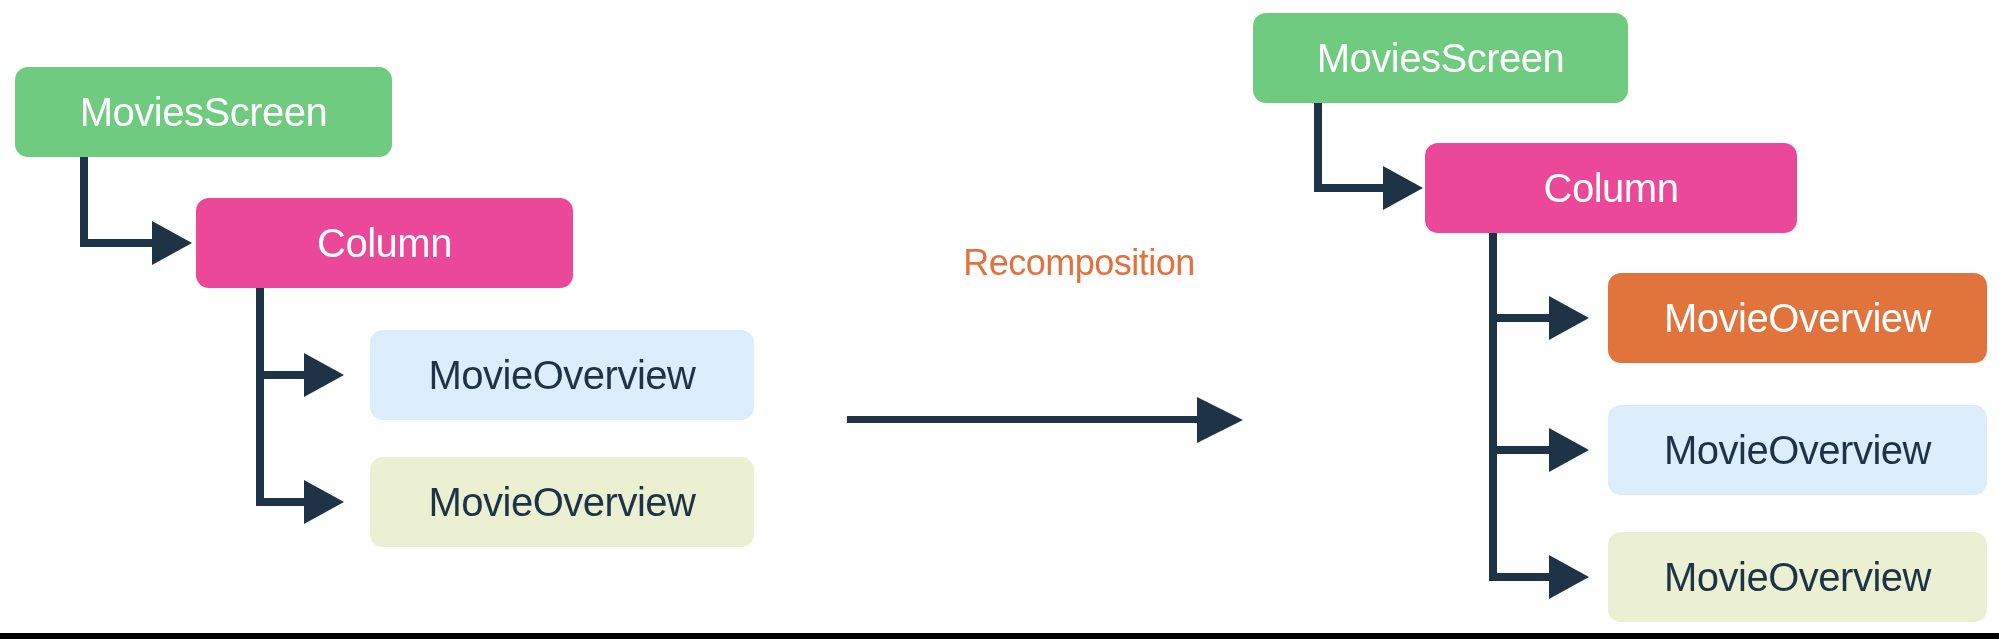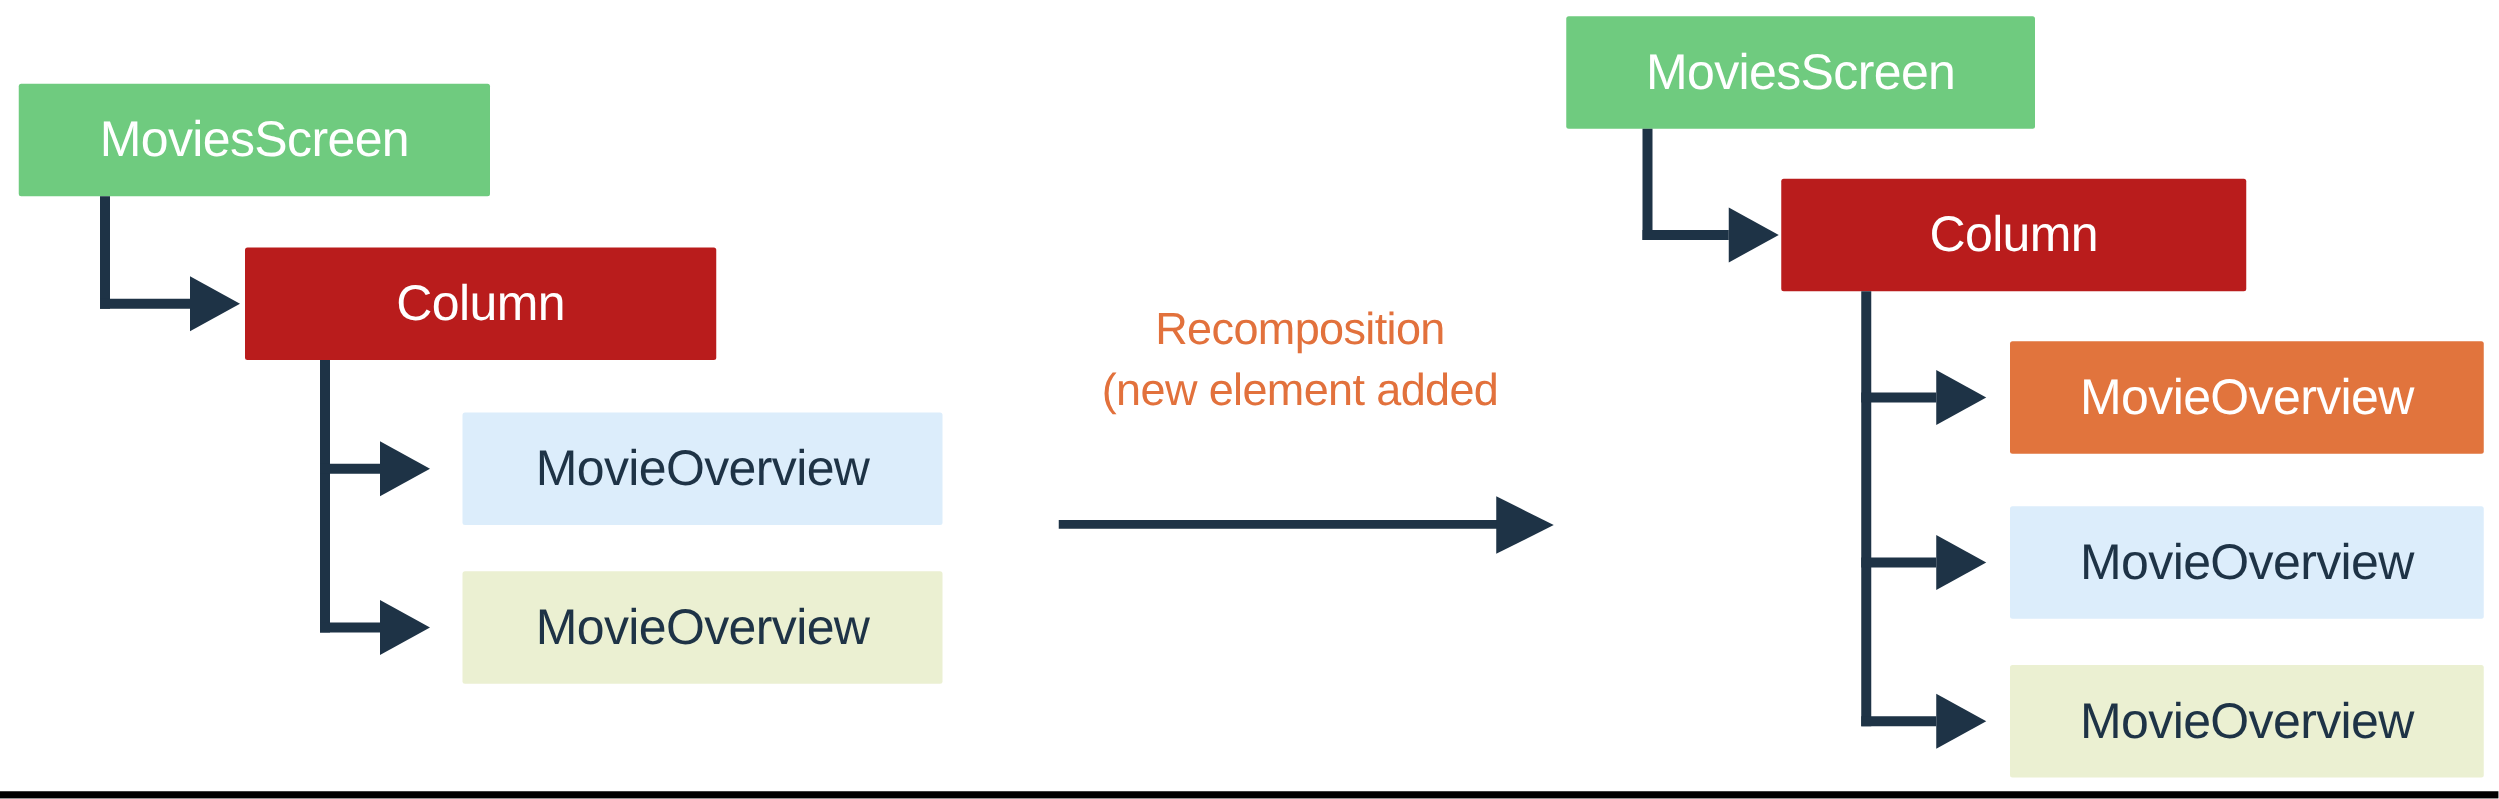--- a/index.html
+++ b/index.html
@@ -6,45 +6,45 @@
   .canvas{
     position:relative;
     width:1999px;height:639px;
     background:#ffffff;
     font-family:"Liberation Sans", sans-serif;
     overflow:hidden;
   }
   .box{
     position:absolute;
     display:flex;align-items:center;justify-content:center;
-    border-radius:2px;
+    border-radius:13px;
     font-size:40px;
     letter-spacing:-0.5px;
     white-space:nowrap;
   }
   .green{background:#6FCB7F;color:#ffffff;}
-  .blue{background:#b91c1c;color:#ffffff;justify-content:center;}
+  .blue{background:#ec4899;color:#ffffff;justify-content:center;}
   .orange{background:#E1743D;color:#ffffff;}
   .lightblue{background:#DCEDFB;color:#1E3346;}
   .paleyellow{background:#EBF0D2;color:#1E3346;}
   .vline,.hline{position:absolute;background:#1E3346;}
   .ahead{
     position:absolute;width:0;height:0;
     border-top:22px solid transparent;
     border-bottom:22px solid transparent;
     border-left:40px solid #1E3346;
   }
   .ahead.big{
     border-top:23px solid transparent;
     border-bottom:23px solid transparent;
     border-left:46px solid #1E3346;
   }
   .annotation{
     position:absolute;
-    left:820px;top:238px;width:440px;
+    left:859px;top:238px;width:440px;
     text-align:center;
     color:#E2713C;
     font-size:36px;
     line-height:49px;
     letter-spacing:-0.5px;
   }
   .bottom-rule{
     position:absolute;left:0;top:633px;width:1999px;height:6px;
     background:#000000;
   }
@@ -78,21 +78,20 @@
       <span>MovieOverview</span>
     </div>
 
     <div class="box paleyellow" style="left:370px;top:457px;width:384px;height:90px;">
       <span>MovieOverview</span>
     </div>
   </div>
 
   <div class="annotation">
     <div>Recomposition</div>
-    <div>(new element added</div>
   </div>
 
   <div>
     <div class="hline" style="left:847px;top:416px;width:352px;height:7px;"></div>
     <span class="ahead big" style="left:1197px;top:397px;"></span>
   </div>
 
   <div>
 
     <div class="box green" style="left:1253px;top:13px;width:375px;height:90px;">

